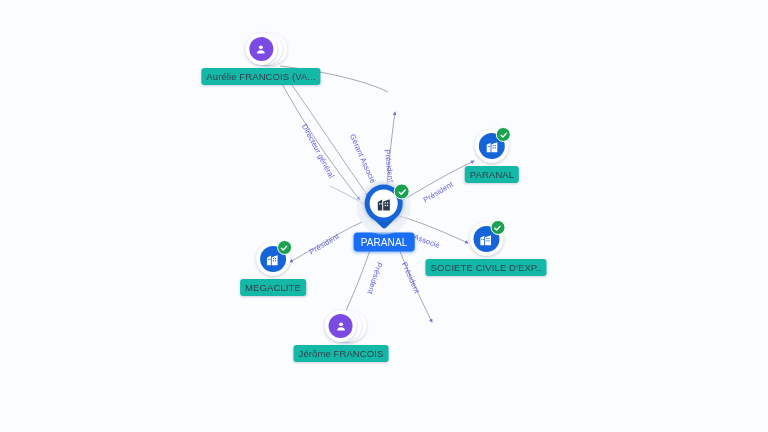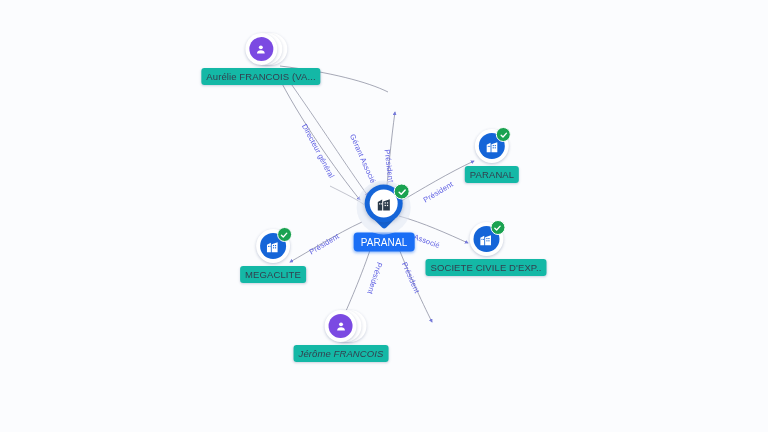--- a/index.html
+++ b/index.html
@@ -312,37 +312,37 @@
       <div class="badge-check">
         <svg width="8" height="8" viewBox="0 0 24 24" fill="none" stroke="#ffffff" stroke-width="4" stroke-linecap="round" stroke-linejoin="round">
           <path d="M4 12.5 L9.5 18 L20 6.5"></path>
         </svg>
       </div>
     </div>
     <div class="node-label">SOCIETE CIVILE D'EXP..</div>
   </div>
 
 
-  <div class="node" style="left:341px; top:336px;font-style:italic;">
+  <div class="node" style="left:341px; top:336px;">
     <div class="stack-host">
       <div class="stack-card s2"></div>
       <div class="stack-card s1"></div>
       <div class="person-ring">
         <div class="person-disc">
           <svg width="13" height="13" viewBox="0 0 24 24" fill="#ffffff">
             <circle cx="12" cy="8" r="3.6"></circle>
             <path d="M4.8 19.2c0-3.6 3.2-5.6 7.2-5.6s7.2 2 7.2 5.6z"></path>
           </svg>
         </div>
       </div>
     </div>
     <div class="node-label">Jérôme FRANCOIS</div>
   </div>
 
-  <div class="node" style="left:273px; top:256px;">
+  <div class="node" style="left:273px; top:269px;">
     <div class="company-ring">
       <div class="company-disc">
         <svg width="15" height="15" viewBox="0 0 24 24" fill="#ffffff">
           <path d="M3 21V9.2l6.2-3.4V21z"></path>
           <path d="M10.6 21V8.4L20 5.2V21z"></path>
           <rect x="4.7" y="11" width="1.6" height="1.6" fill="#1565d8"></rect>
           <rect x="7.1" y="11" width="1.6" height="1.6" fill="#1565d8"></rect>
           <rect x="12.6" y="9.6" width="1.8" height="1.8" fill="#1565d8"></rect>
           <rect x="15.8" y="9.6" width="1.8" height="1.8" fill="#1565d8"></rect>
           <rect x="12.6" y="13.2" width="1.8" height="1.8" fill="#1565d8"></rect>

